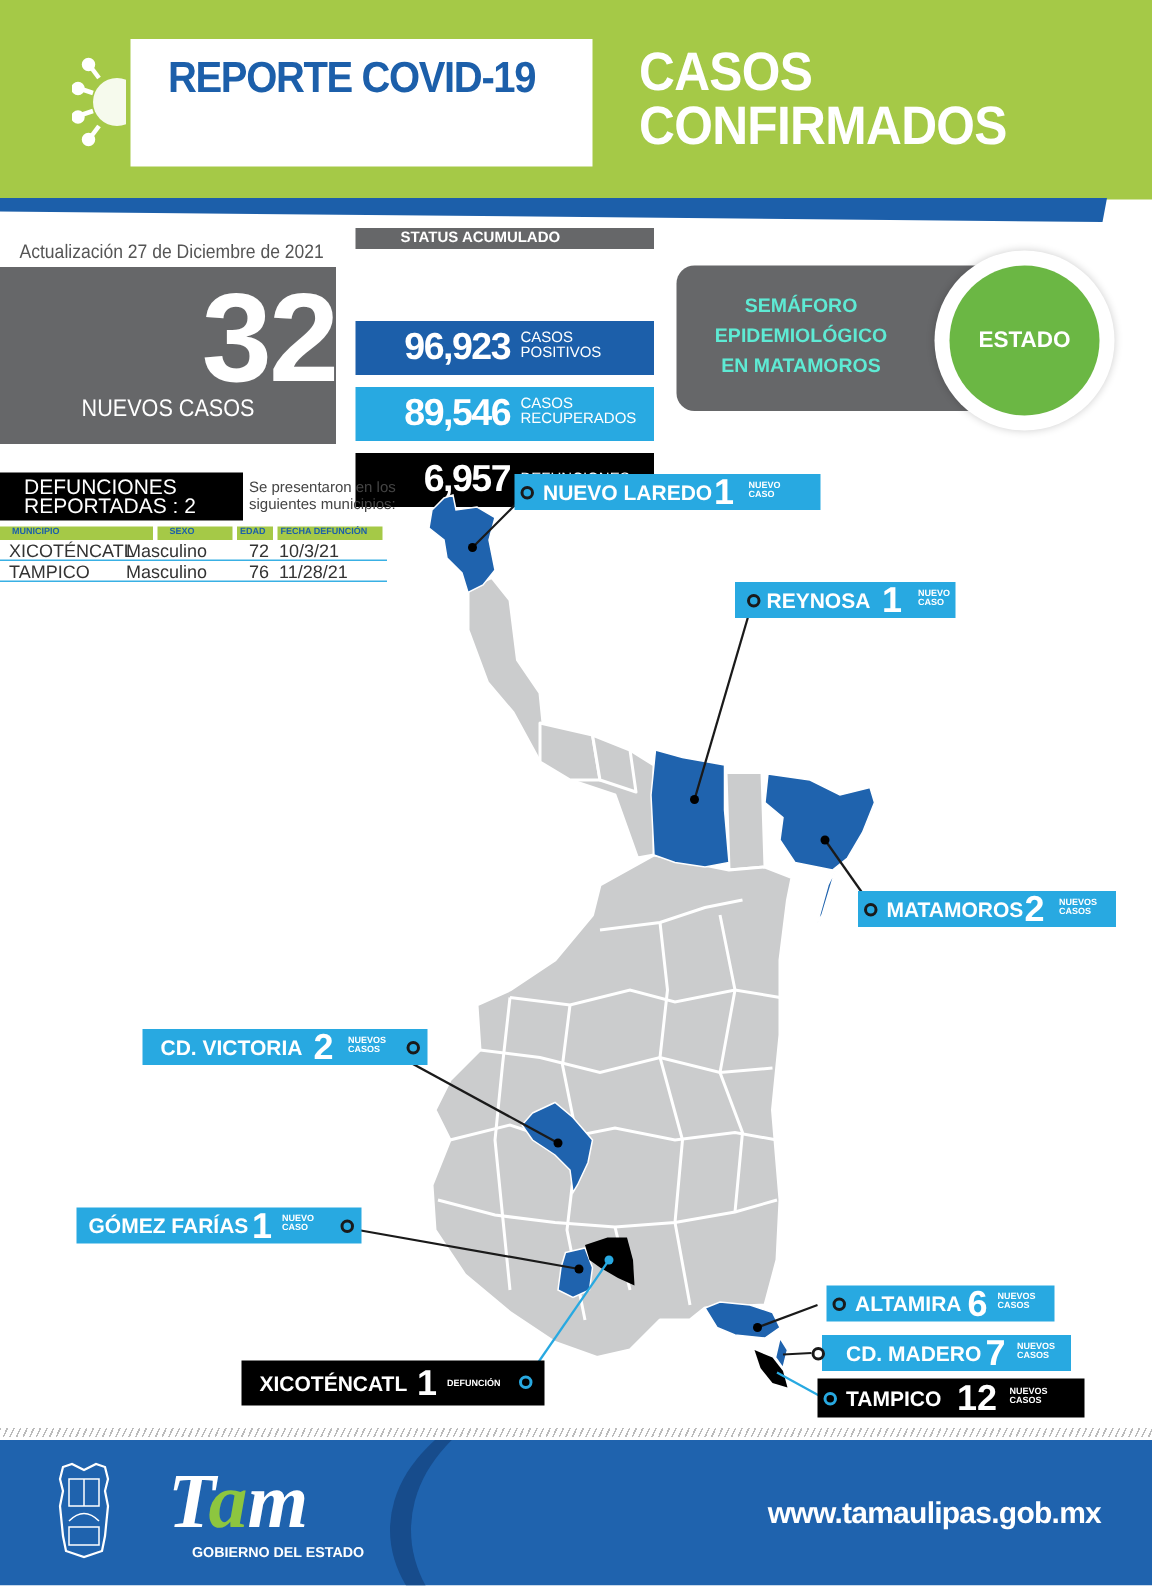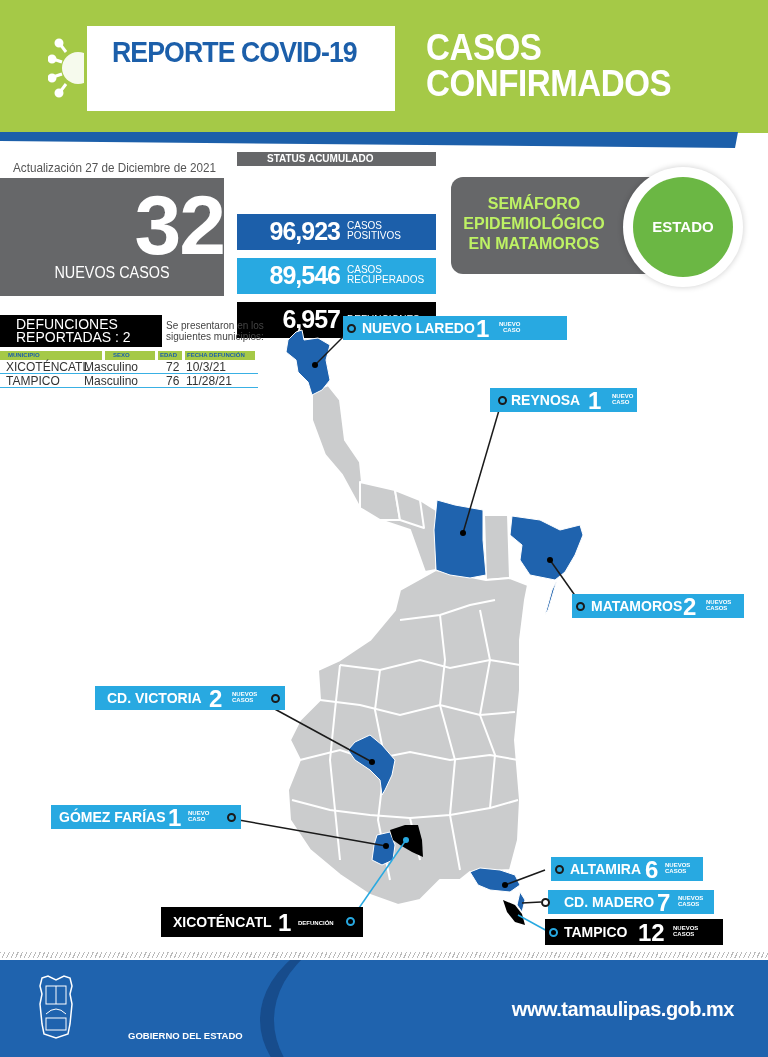--- a/index.html
+++ b/index.html
@@ -22,21 +22,21 @@
 
   
   .status-hdr { position: absolute; left: 237px; top: 152px; width: 199px; height: 14px; background: #666769; color: #fff; font-weight: bold; font-size: 10px; line-height: 14px; padding-left: 30px; }
   .stat { position: absolute; left: 237px; width: 199px; height: 36px; margin-top: 44px; }
   .stat .num { position: absolute; right: 96px; top: 3px; font-weight: bold; font-size: 25px; color: #fff; letter-spacing: -1px; }
   .stat .lbl { position: absolute; left: 110px; top: 7px; font-size: 10px; line-height: 10px; color: #fff; width: 85px; }
   .stat.dark .lbl { top: 13px; }
 
   
   .sema { position: absolute; left: 451px; top: 177px; width: 215px; height: 97px; background: #666769; border-radius: 12px; }
-  .sema-txt { position: absolute; left: 8px; top: 17px; width: 150px; text-align: center; color: #bef264; font-weight: bold; font-size: 16px; line-height: 20px; }
+  .sema-txt { position: absolute; left: 8px; top: 17px; width: 150px; text-align: center; color: #5eead4; font-weight: bold; font-size: 13px; line-height: 20px; }
   .sema-ring { position: absolute; left: 623px; top: 167px; width: 120px; height: 120px; border-radius: 50%; background: #fff; box-shadow: 0 0 6px rgba(0,0,0,0.2); }
   .sema-dot { position: absolute; left: 10px; top: 10px; width: 100px; height: 100px; border-radius: 50%; background: #6bb744; color: #fff; font-weight: bold; font-size: 15px; line-height: 100px; text-align: center; }
 
   
   .def-box { position: absolute; left: 0; top: 315px; width: 162px; height: 32px; background: #000; color: #fff; font-size: 14px; line-height: 13px; padding: 3px 0 0 16px; }
   .def-note { position: absolute; left: 166px; top: 320px; font-size: 10px; line-height: 11px; color: #444; width: 110px; }
   .def-tbl { position: absolute; left: 0; top: 351px; width: 258px; font-size: 12px; }
   .def-th { display: flex; height: 9px; }
   .def-th div { background: #a5c947; color: #1c5faa; font-size: 6px; font-weight: bold; line-height: 9px; margin-right: 3px; padding-left: 8px; }
   .def-row { display: flex; height: 14px; line-height: 14px; color: #333; border-bottom: 1px solid #39b0e4; }
@@ -218,21 +218,21 @@
     <circle cx="315" cy="365" r="3"></circle>
       <circle cx="463" cy="533" r="3"></circle>
       <circle cx="550" cy="560" r="3"></circle>
     <circle cx="372" cy="762" r="3"></circle>
       <circle cx="386" cy="846" r="3"></circle>
       <circle cx="505" cy="885" r="3"></circle>
   </g>
   <circle cx="406" cy="840" r="3" fill="#28a9e1"></circle>
 </svg>
 
-<div class="callout" style="left:343px;top:316px;width:224px;text-align:right;">
+<div class="callout" style="left:343px;top:316px;width:204px;">
   <span class="pin" style="left:4px;top:8px"></span>
   <span class="name" style="left:19px">NUEVO LAREDO</span>
   <span class="cnt" style="left:133px">1</span>
   <span class="sub" style="left:156px">
       <div>NUEVO</div>
       <div>CASO</div>
     </span>
 </div>
 <div class="callout" style="left:490px;top:388px;width:147px;">
   <span class="pin" style="left:8px;top:8px"></span>
@@ -308,15 +308,16 @@
 
 <div class="footer">
   <div class="footer-swoosh"></div>
   <svg class="shield" viewBox="0 0 36 66">
     <path d="M4,4 L10,2 L18,6 L26,2 L32,4 L34,12 L32,20 L34,30 L32,50 L30,60 L18,64 L6,60 L4,50 L2,30 L4,20 L2,12 Z" fill="none" stroke="#fff" stroke-width="1.5"></path>
     <rect x="8" y="12" width="20" height="18" fill="none" stroke="#fff" stroke-width="1"></rect>
     <line x1="18" y1="12" x2="18" y2="30" stroke="#fff"></line>
     <path d="M8,40 Q18,30 28,40" fill="none" stroke="#fff"></path>
     <rect x="8" y="44" width="20" height="12" fill="none" stroke="#fff" stroke-width="1"></rect>
   </svg>
+  <div class="tam"><span>T</span><span class="a">a</span><span>m</span></div>
   <div class="gob">GOBIERNO DEL ESTADO</div>
   <div class="url">www.tamaulipas.gob.mx</div>
 </div>
 
 </body></html>

